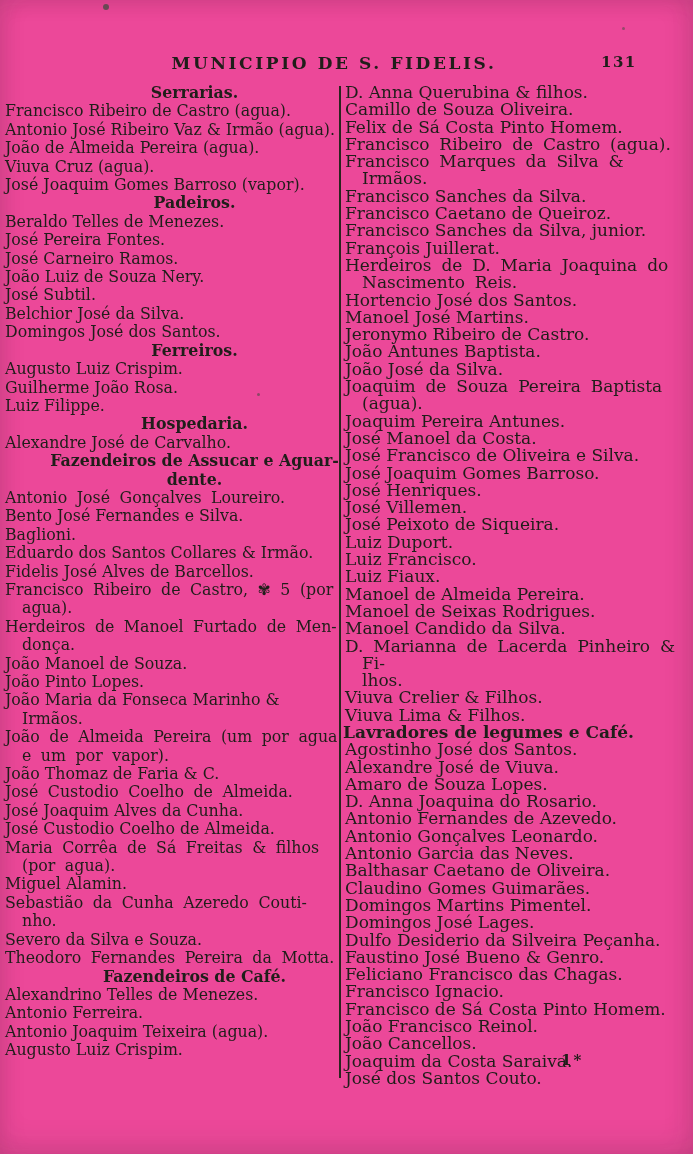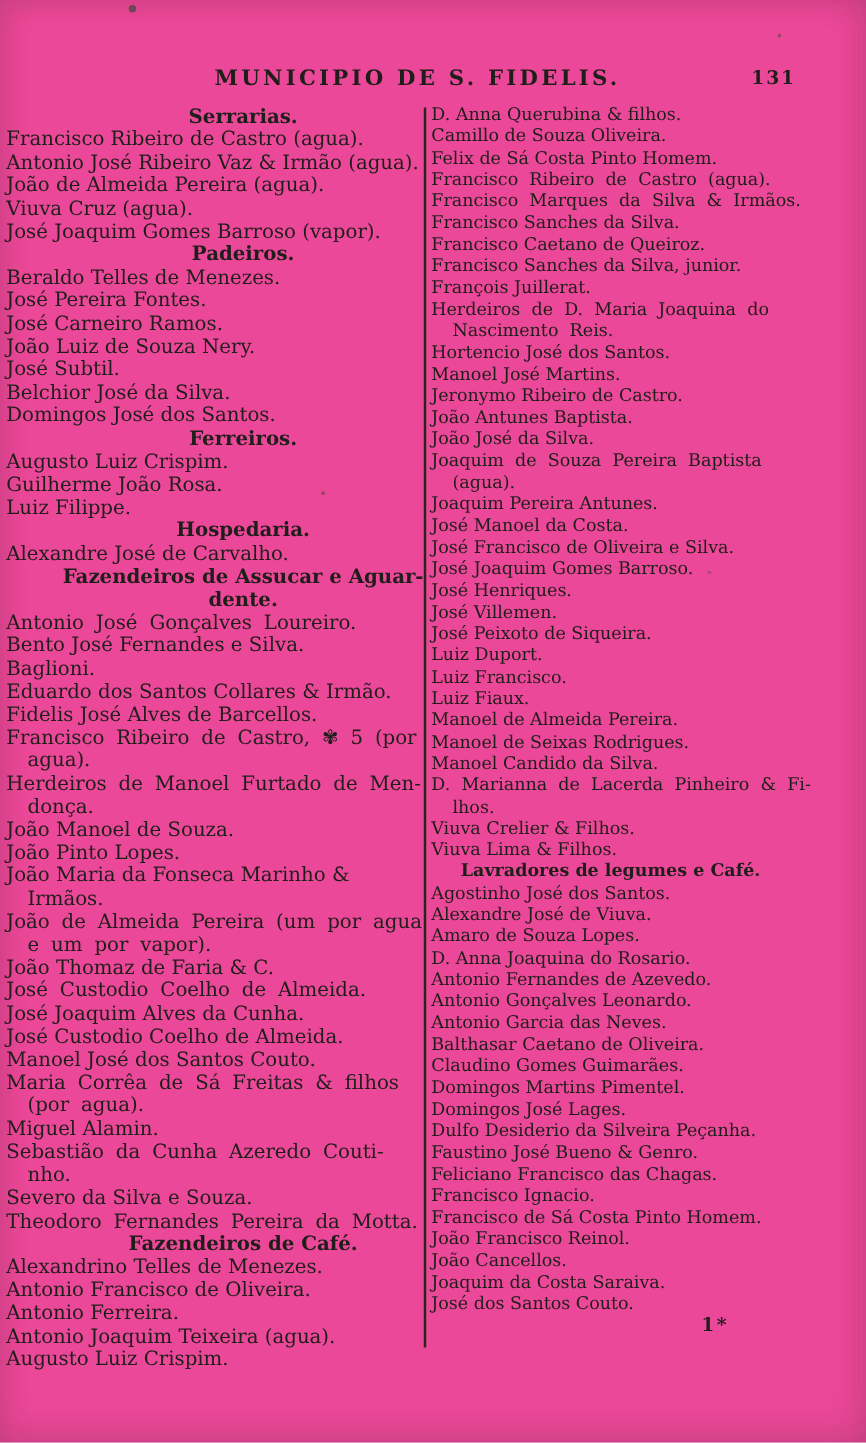--- a/index.html
+++ b/index.html
@@ -17,21 +17,21 @@
     position:absolute;top:53px;left:0;width:668px;text-align:center;
     font-weight:bold;font-size:17px;letter-spacing:2.6px;white-space:nowrap;
   }
   .page-num{
     position:absolute;top:53px;left:601px;
     font-weight:bold;font-size:15px;letter-spacing:1.5px;
   }
   .divider{position:absolute;left:339px;top:86px;width:2px;height:992px;background:#29261f;}
   .col{position:absolute;top:84px;}
   .col-left{left:5px;width:333px;font-size:15.8px;line-height:18.4px;}
-  .col-right{left:345px;width:333px;font-size:14px;line-height:17.3px;}
+  .col-right{left:345px;width:333px;font-size:17px;line-height:17.3px;}
   .e{padding-left:17px;text-indent:-17px;white-space:pre-line;}
   .h{font-weight:bold;text-align:center;white-space:pre-line;padding-left:0;text-indent:0;}
   .col-left .h{position:relative;left:23px;text-align:center;}
   .col-right .h{position:relative;left:-23px;}
   .sp{word-spacing:4.5px;}
   .sig{position:absolute;left:561px;top:1051px;font-weight:bold;font-size:15px;letter-spacing:2px;}
   .speck{position:absolute;background:#4c4a45;border-radius:50%;}
   .speck.s1{left:103px;top:4px;width:6px;height:6px;opacity:.8;}
   .speck.s2{left:622px;top:27px;width:3px;height:3px;opacity:.55;}
   .speck.s3{left:257px;top:393px;width:3px;height:3px;opacity:.6;}
@@ -88,31 +88,29 @@
 donça.</div>
       <div class="e">João Manoel de Souza.</div>
       <div class="e">João Pinto Lopes.</div>
       <div class="e">João Maria da Fonseca Marinho &amp; Irmãos.</div>
       <div class="e sp">João de Almeida Pereira (um por agua
 e um por vapor).</div>
       <div class="e">João Thomaz de Faria &amp; C.</div>
       <div class="e sp">José Custodio Coelho de Almeida.</div>
       <div class="e">José Joaquim Alves da Cunha.</div>
       <div class="e">José Custodio Coelho de Almeida.</div>
-      <div class="e">Manoel José dos Santos Couto.</div>
       <div class="e sp">Maria Corrêa de Sá Freitas &amp; filhos
 (por agua).</div>
       <div class="e">Miguel Alamin.</div>
       <div class="e sp">Sebastião da Cunha Azeredo Couti-
 nho.</div>
       <div class="e">Severo da Silva e Souza.</div>
       <div class="e sp">Theodoro Fernandes Pereira da Motta.</div>
       <div class="h">Fazendeiros de Café.</div>
       <div class="e">Alexandrino Telles de Menezes.</div>
-      <div class="e">Antonio Francisco de Oliveira.</div>
       <div class="e">Antonio Ferreira.</div>
       <div class="e">Antonio Joaquim Teixeira (agua).</div>
       <div class="e">Augusto Luiz Crispim.</div>
     </div>
 
   <div class="col col-right">
 
   <div class="e">D. Anna Querubina &amp; filhos.</div>
       <div class="e">Camillo de Souza Oliveira.</div>
       <div class="e">Felix de Sá Costa Pinto Homem.</div>

